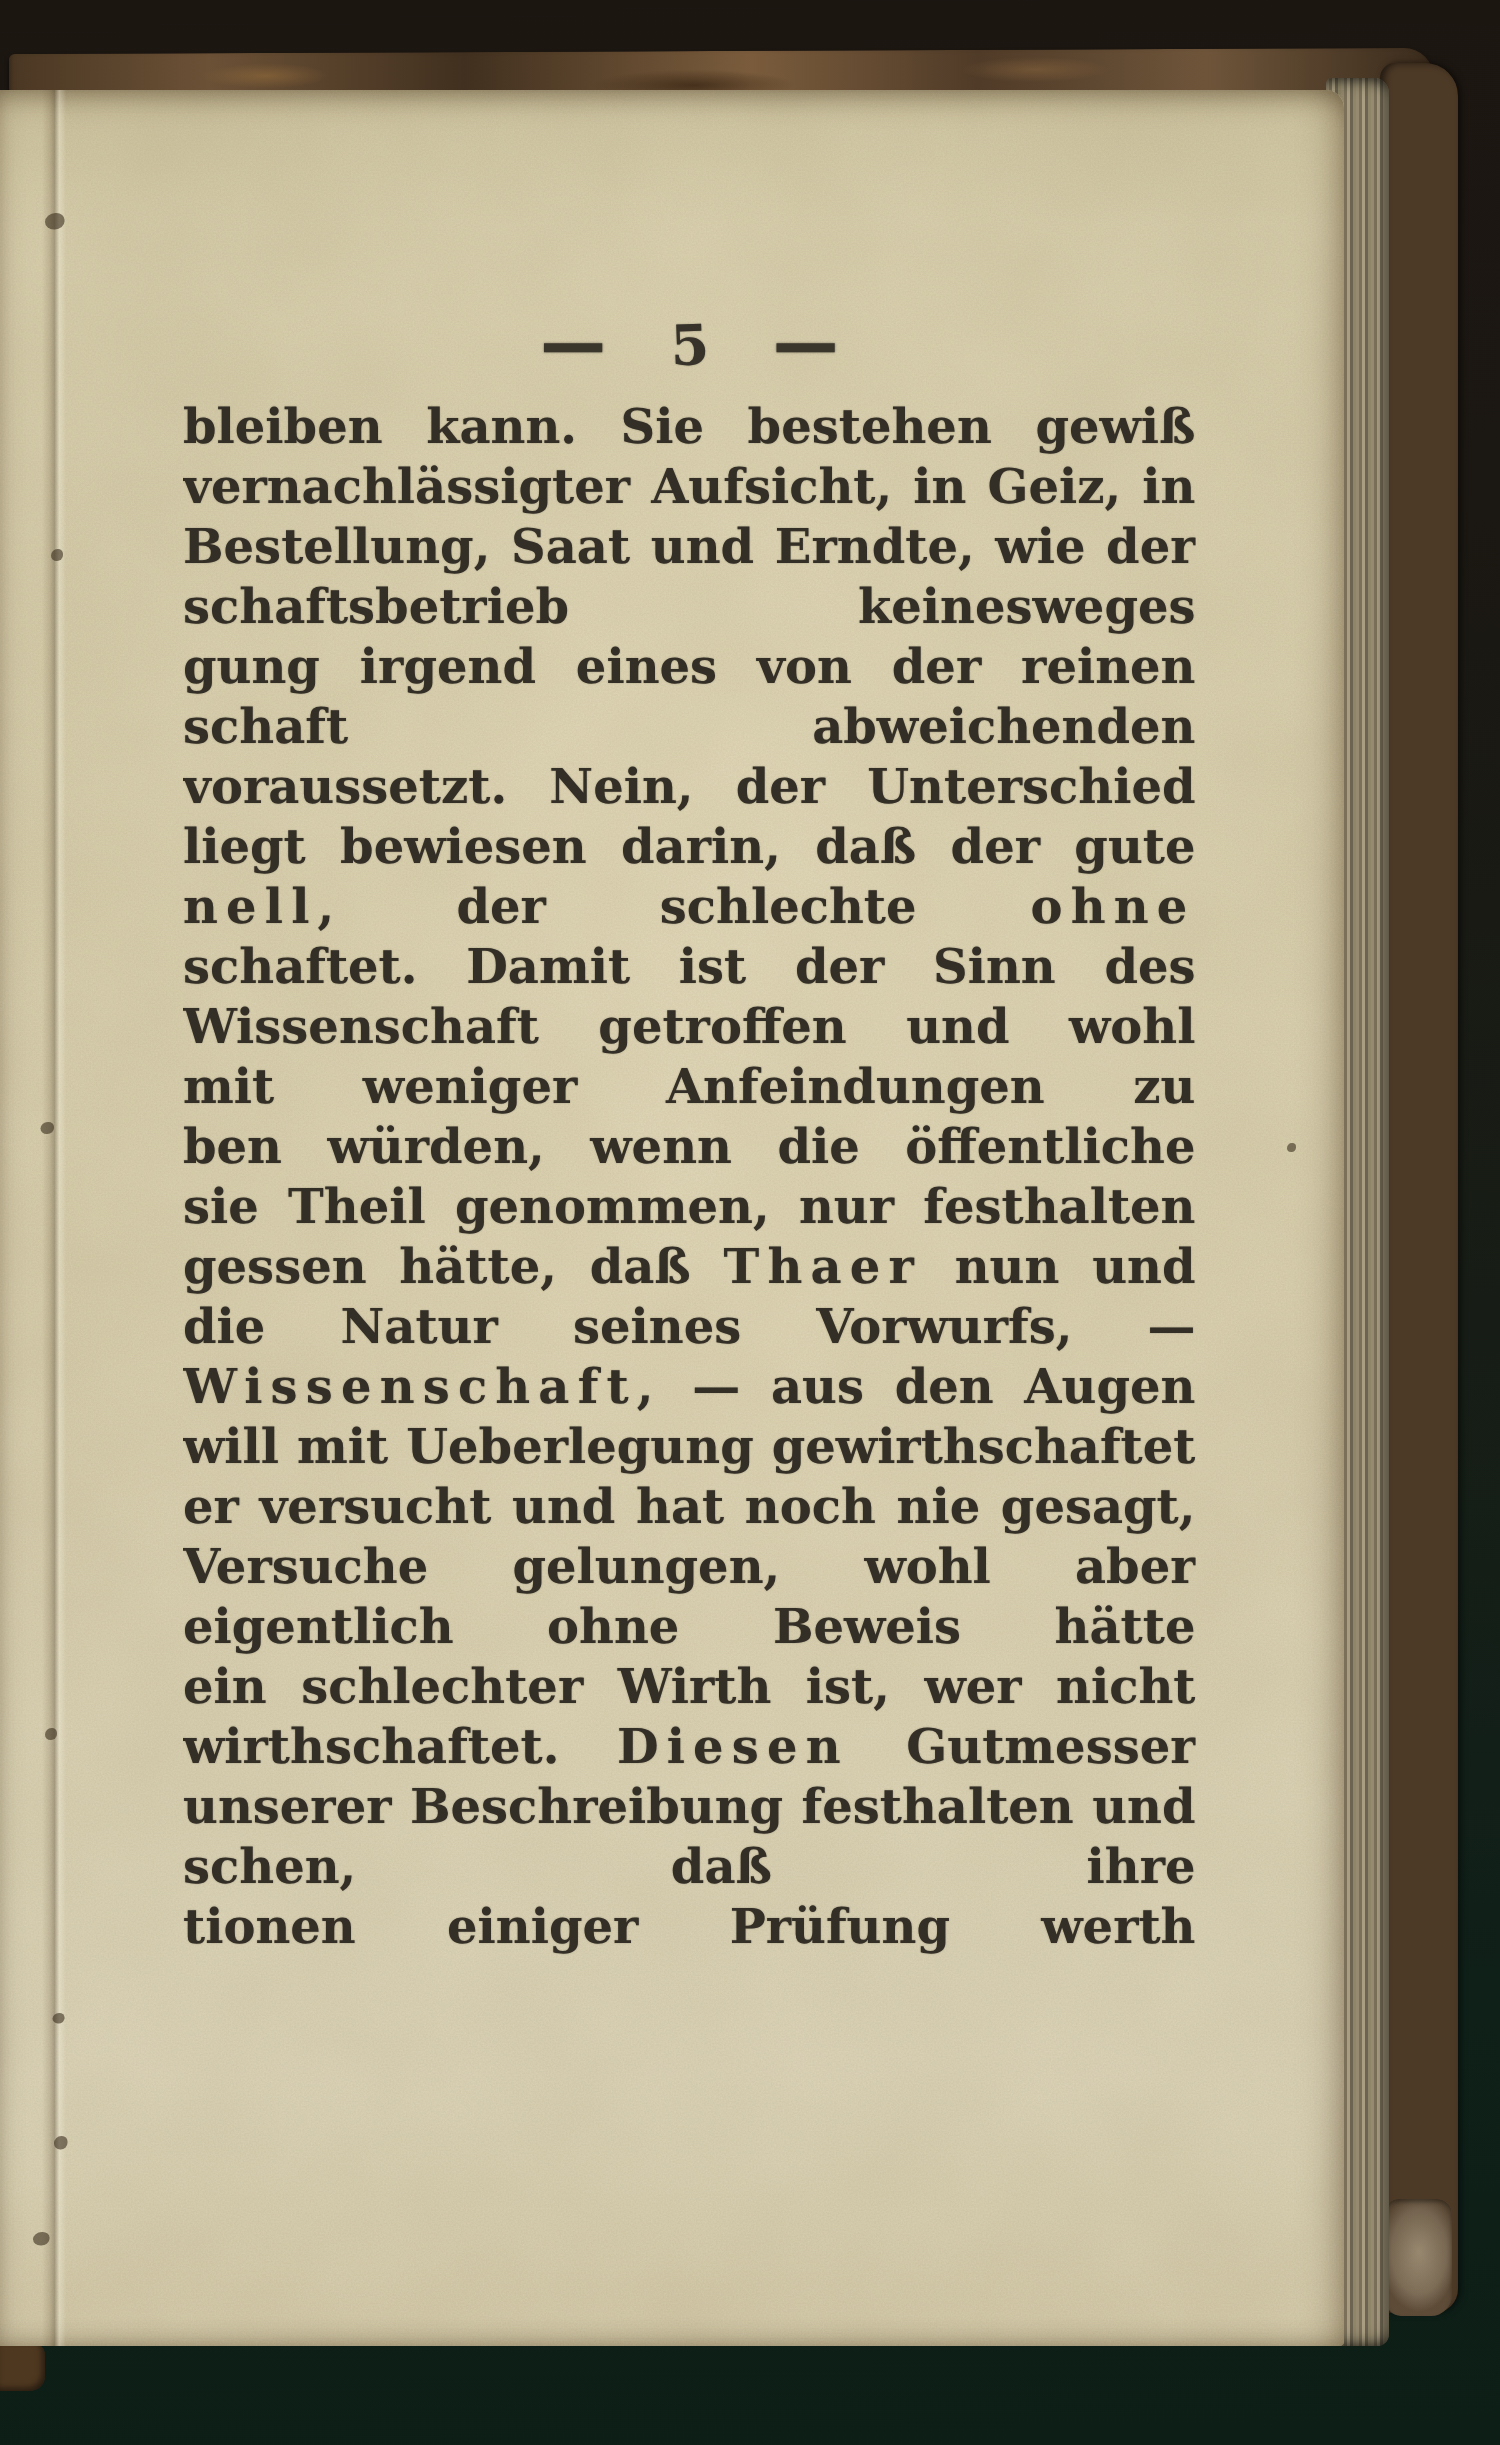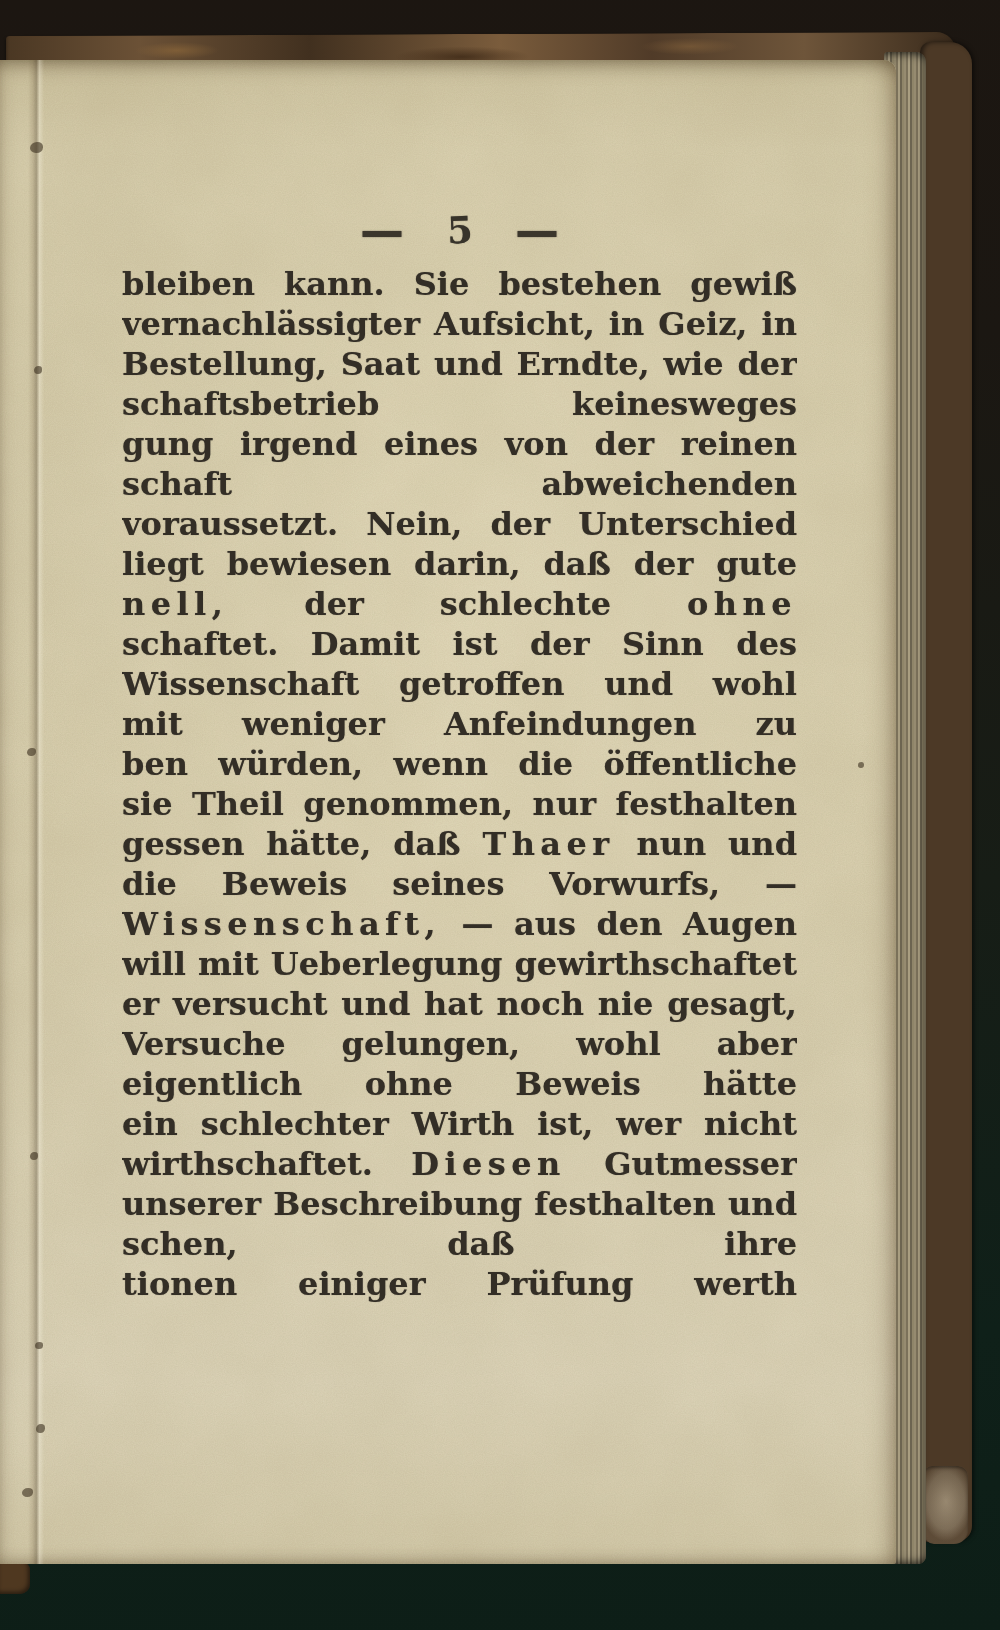--- a/index.html
+++ b/index.html
@@ -144,21 +144,21 @@
         <div class="tline"><span>schaft abweichenden Wirthschaftssystems überhaupt</span></div>
         <div class="tline"><span>voraussetzt. Nein, der Unterschied zwischen beiden</span></div>
         <div class="tline"><span>liegt bewiesen darin, daß der gute Wirth </span><span class="gesperrt">ratio=</span></div>
         <div class="tline"><span class="gesperrt">nell,</span><span> der schlechte </span><span class="gesperrt">ohne Ueberlegung</span></div>
         <div class="tline"><span>schaftet. Damit ist der Sinn des Vaters unsrer</span></div>
         <div class="tline"><span>Wissenschaft getroffen und wohl gewiß, daß der</span></div>
         <div class="tline"><span>mit weniger Anfeindungen zu kämpfen gehabt ha=</span></div>
         <div class="tline"><span>ben würden, wenn die öffentliche Meinung, so weit</span></div>
         <div class="tline"><span>sie Theil genommen, nur festhalten </span><span class="gesperrt">das</span><span> nie ver=</span></div>
         <div class="tline"><span>gessen hätte, daß </span><span class="gesperrt">Thaer</span><span> nun und nimmermehr</span></div>
-        <div class="tline"><span>die Beweis seines Vorwurfs, — </span><span class="gesperrt">Unterschied=</span></div>
+        <div class="tline"><span>die Natur seines Vorwurfs, — </span><span class="gesperrt">Unterschied=</span></div>
         <div class="tline"><span class="gesperrt">Wissenschaft,</span><span> — aus den Augen wollen. Er</span></div>
         <div class="tline"><span>will mit Ueberlegung gewirthschaftet wissen; auch</span></div>
         <div class="tline"><span>er versucht und hat noch nie gesagt, daß ihm alle</span></div>
         <div class="tline"><span>Versuche gelungen, wohl aber bewiesen, was man</span></div>
         <div class="tline"><span>eigentlich ohne Beweis hätte glauben sollen, daß</span></div>
         <div class="tline"><span>ein schlechter Wirth ist, wer nicht mit Ueberlegung</span></div>
         <div class="tline"><span>wirthschaftet. </span><span class="gesperrt">Diesen</span><span> Gutmesser wollen wir bei</span></div>
         <div class="tline"><span>unserer Beschreibung festhalten und nebenher wün=</span></div>
         <div class="tline"><span>schen, daß ihre staatswirthschaftlichen Dismembra=</span></div>
         <div class="tline"><span>tionen einiger Prüfung werth geachtet werden möchten.</span></div>

